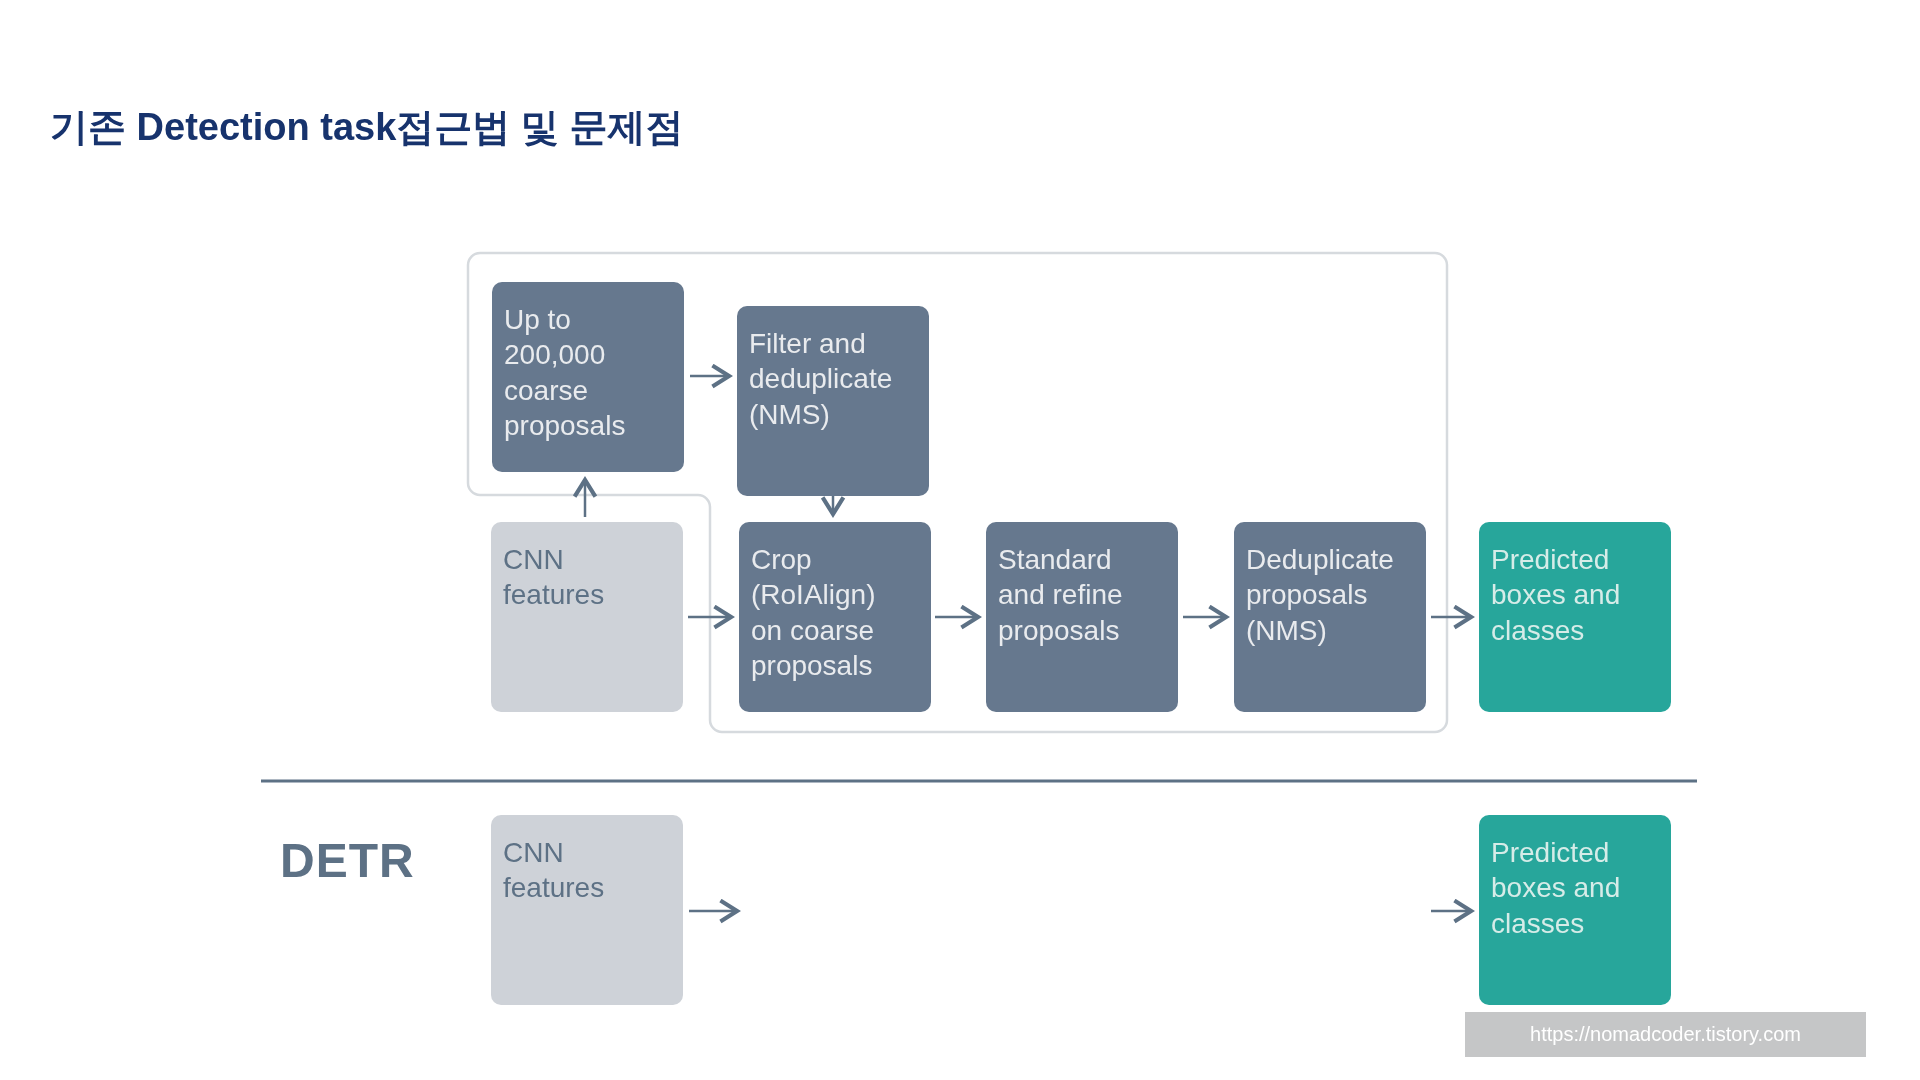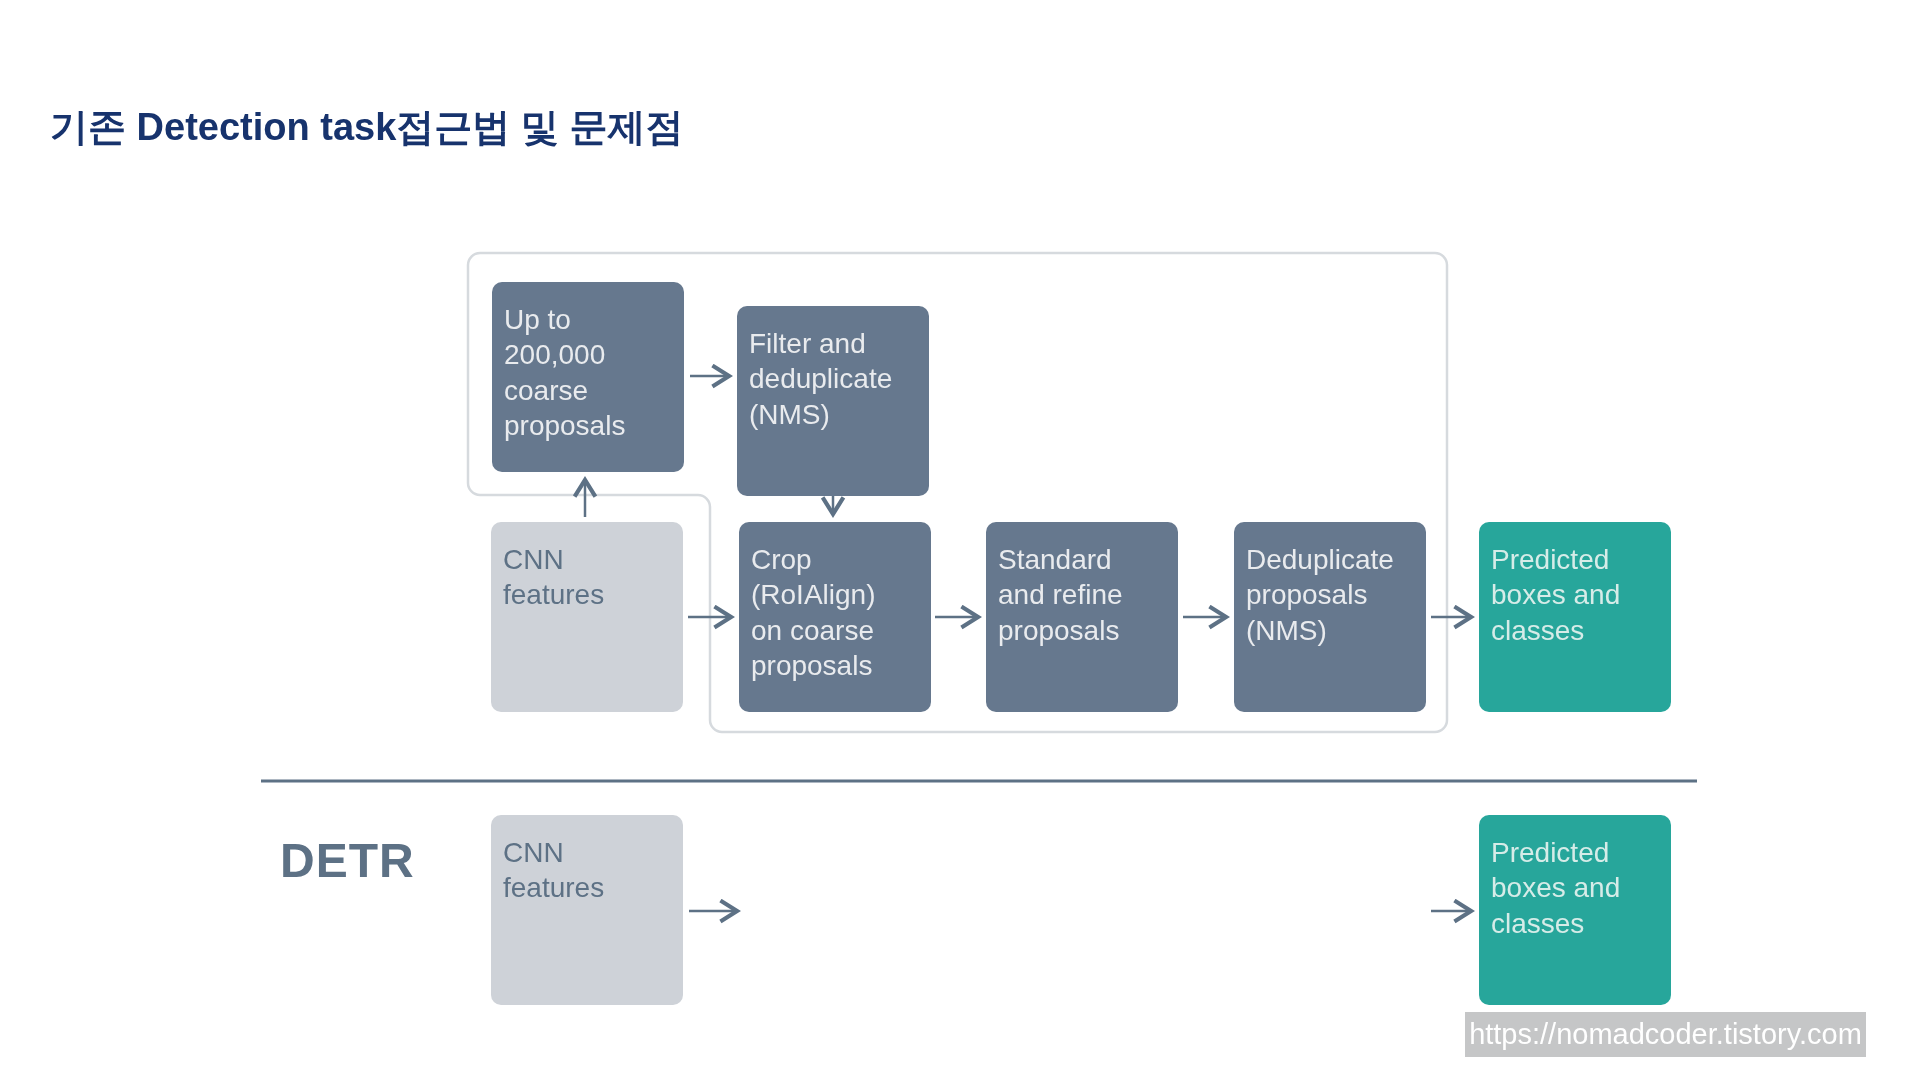--- a/index.html
+++ b/index.html
@@ -54,21 +54,21 @@
   .b-crop{left:739px;}
   .b-classify{left:986px;}
   .b-dedup{left:1234px;}
   .b-pred1{left:1479px;}
   .b-cnn2{left:491px;}
   .b-transformer{left:745px;width:680px;}
   .b-pred2{left:1479px;}
 
   .watermark{
     position:absolute;left:1465px;top:1012px;width:401px;height:45px;z-index:3;
-    background:#c5c6c7;color:#ffffff;font-size:29px;line-height:45px;
+    background:#c5c6c7;color:#ffffff;font-size:20px;line-height:45px;
     text-align:center;white-space:nowrap;
   }
 </style>
 </head>
 <body>
 
 <div class="slide">
 
   <div class="page-subtitle">기존 Detection task접근법 및 문제점</div>
 

